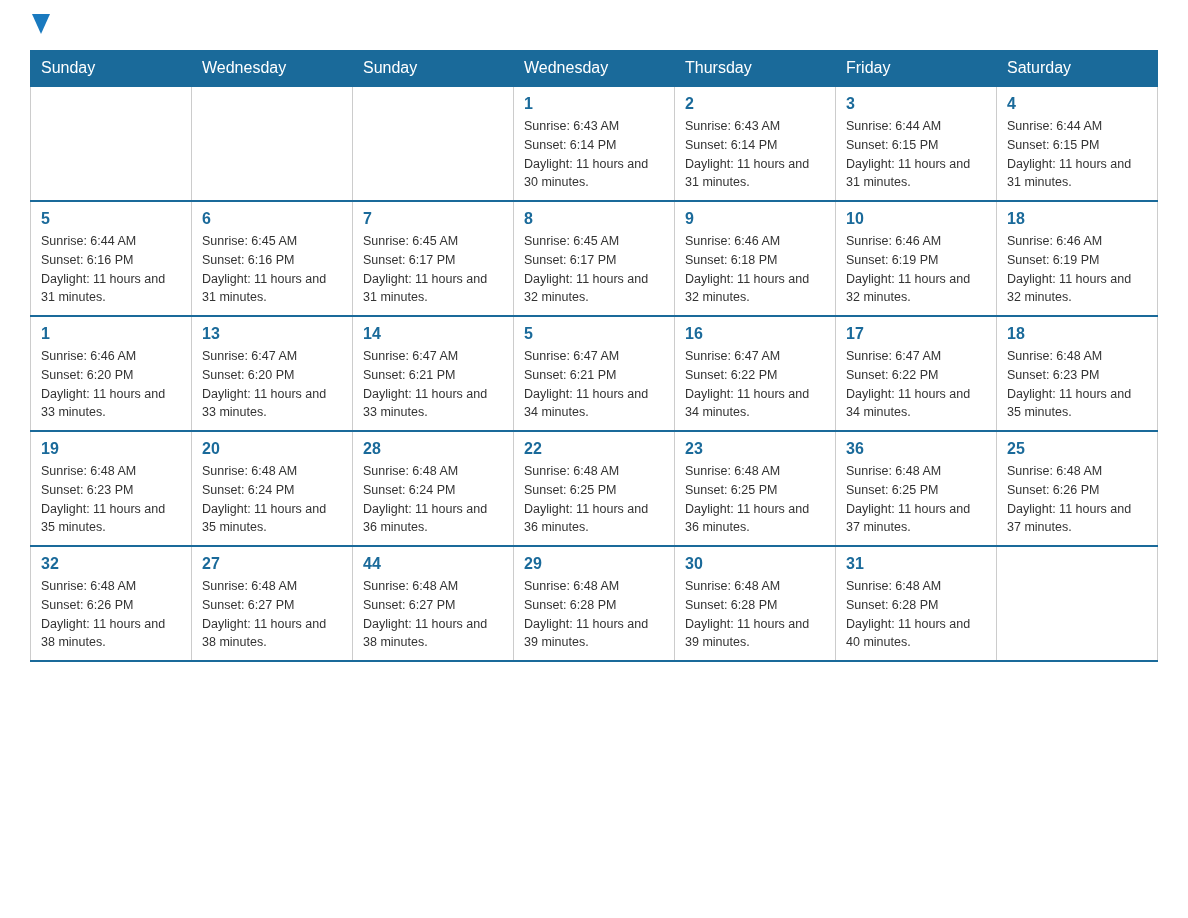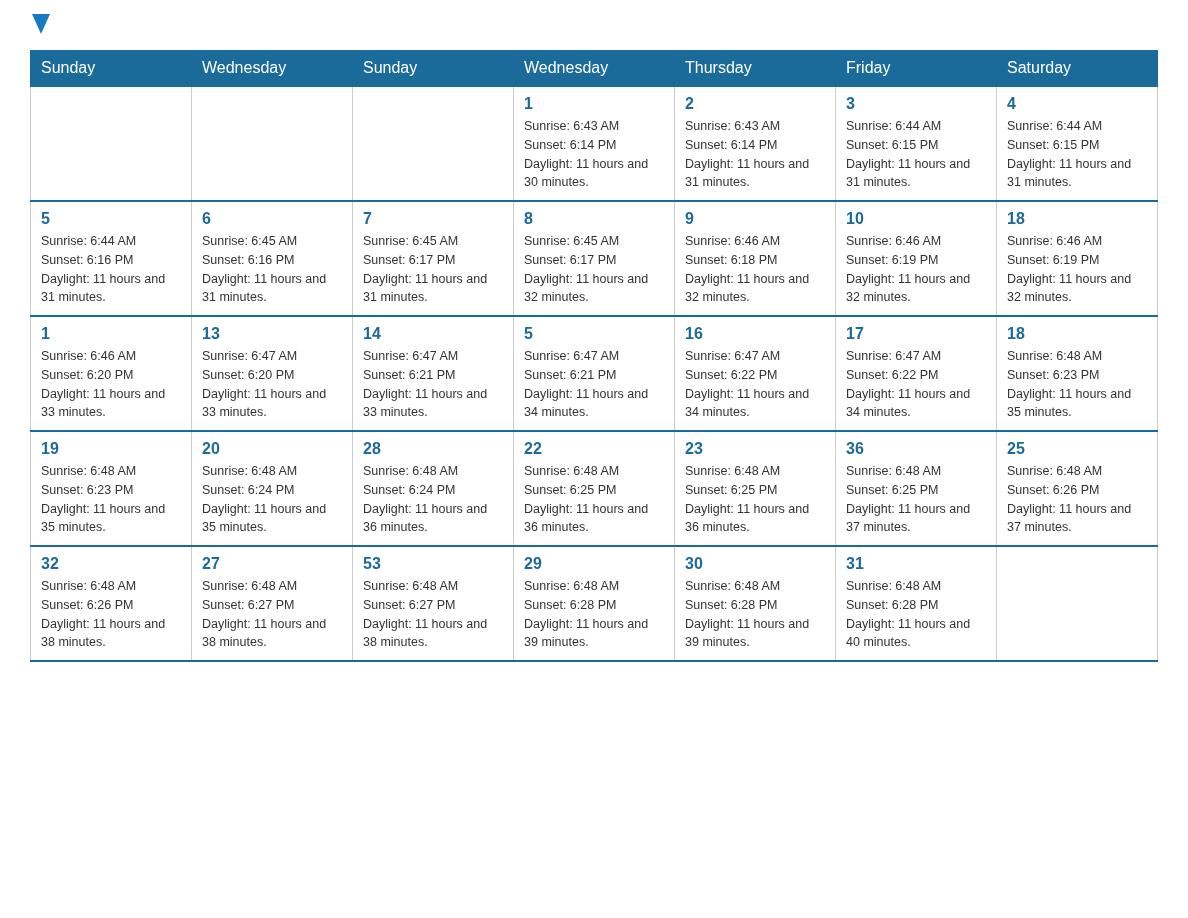--- a/index.html
+++ b/index.html
@@ -242,21 +242,21 @@
       <tr>
         <td>
           <span class="day-num">32</span>
           <div class="day-info">Sunrise: 6:48 AM<br>Sunset: 6:26 PM<br>Daylight: 11 hours and 38 minutes.</div>
         </td>
         <td>
           <span class="day-num">27</span>
           <div class="day-info">Sunrise: 6:48 AM<br>Sunset: 6:27 PM<br>Daylight: 11 hours and 38 minutes.</div>
         </td>
         <td>
-          <span class="day-num">53</span>
+          <span class="day-num">44</span>
           <div class="day-info">Sunrise: 6:48 AM<br>Sunset: 6:27 PM<br>Daylight: 11 hours and 38 minutes.</div>
         </td>
         <td>
           <span class="day-num">29</span>
           <div class="day-info">Sunrise: 6:48 AM<br>Sunset: 6:28 PM<br>Daylight: 11 hours and 39 minutes.</div>
         </td>
         <td>
           <span class="day-num">30</span>
           <div class="day-info">Sunrise: 6:48 AM<br>Sunset: 6:28 PM<br>Daylight: 11 hours and 39 minutes.</div>
         </td>

